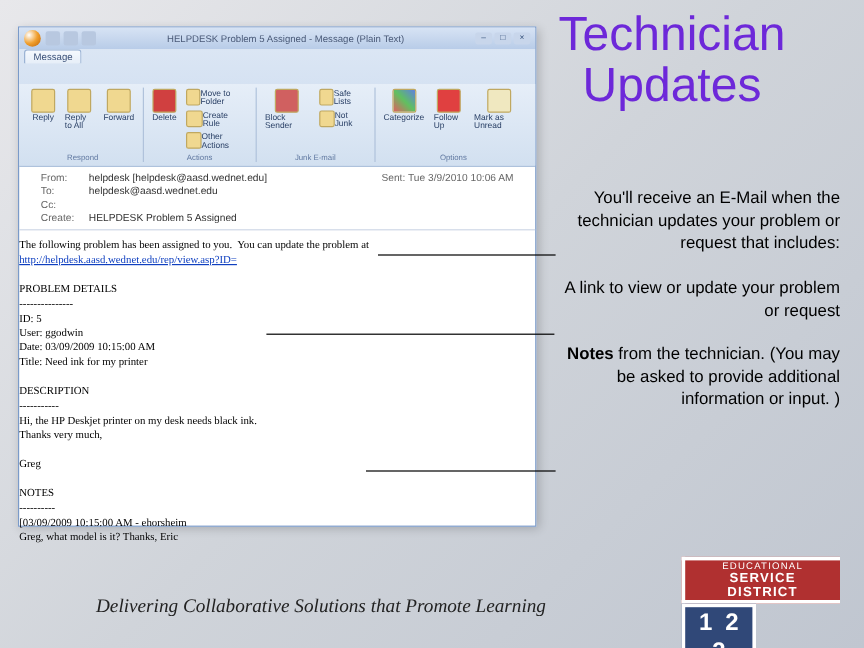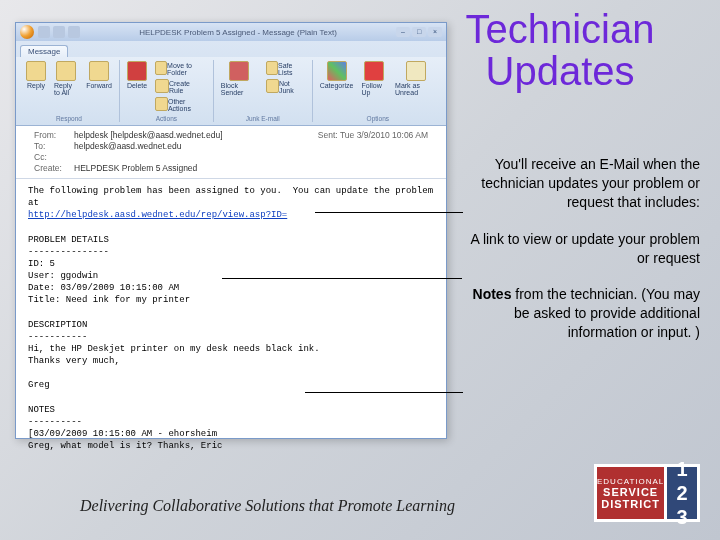--- a/index.html
+++ b/index.html
@@ -60,21 +60,21 @@
   }
   .qat { display:flex; gap:3px; }
   .qat span { width:12px; height:12px; background:#b8c8e0; border-radius:2px; }
   .titlebar-text { flex:1; text-align:center; color:#4a5a78; font-size:8px; }
   .winctrl { display:flex; gap:2px; }
   .winctrl span { width:14px; height:10px; background:#c8d6eb; border-radius:2px; text-align:center; line-height:10px; font-size:7px; color:#34507a;}
   .ribbon-area {
     background: linear-gradient(#dbe6f4, #c9d9ee);
     border-bottom: 1px solid #9bb3d4;
   }
-  .tab-row { height:16px; padding:0 4px; display:flex; align-items:flex-end;}
+  .tab-row { height:29px; padding:0 4px; display:flex; align-items:flex-start;}
   .tab {
     background: linear-gradient(#f5f9fe, #e6eef8);
     border: 1px solid #9bb3d4; border-bottom:none;
     border-radius: 3px 3px 0 0;
     padding: 1px 7px; font-size:8px; color:#3a5078;
   }
   .ribbon {
     display: flex;
     height: 62px;
     background: linear-gradient(#e6eef8, #d2e0f0);
@@ -99,22 +99,22 @@
   .msg-header {
     padding: 4px 18px;
     font-size: 8.5px;
     color: #333;
     border-bottom: 1px solid #cfd8e6;
   }
   .msg-header .row { display:flex; margin-bottom:1px;}
   .msg-header .lbl { width:40px; color:#666;}
   .msg-header .sent { margin-left:auto; color:#666;}
   .msg-body {
-    padding: 6px 12px;
-    font-family: Liberation Mono, monospace;
+    padding: 6px 0;
+    font-family: Liberation Serif, serif;
     font-size: 9px;
     line-height: 1.35;
     color: #000;
     white-space: pre-wrap;
   }
   .msg-body .link { color:#1040c0; text-decoration:underline; }
   .callout-line {
     position:absolute;
     background:#000;
     height:1px;
@@ -125,24 +125,25 @@
     left: 80px;
     font-size: 16px;
     font-style: italic;
     font-family: "Times New Roman", serif;
     color: #222;
   }
   .logo {
     position:absolute;
     bottom: 18px;
     right: 20px;
-    width: 106px;
+    width: 132px;
     height: 58px;
     display:flex;
     align-items:stretch;
+    flex-direction:column;
   }
   .logo-left {
     flex:1.3;
     background:#b03030;
     display:flex; flex-direction:column;
     justify-content:center; align-items:center;
     color:#fff;
     font-size:10px;
     border:3px solid #fff;
     border-right:none;

